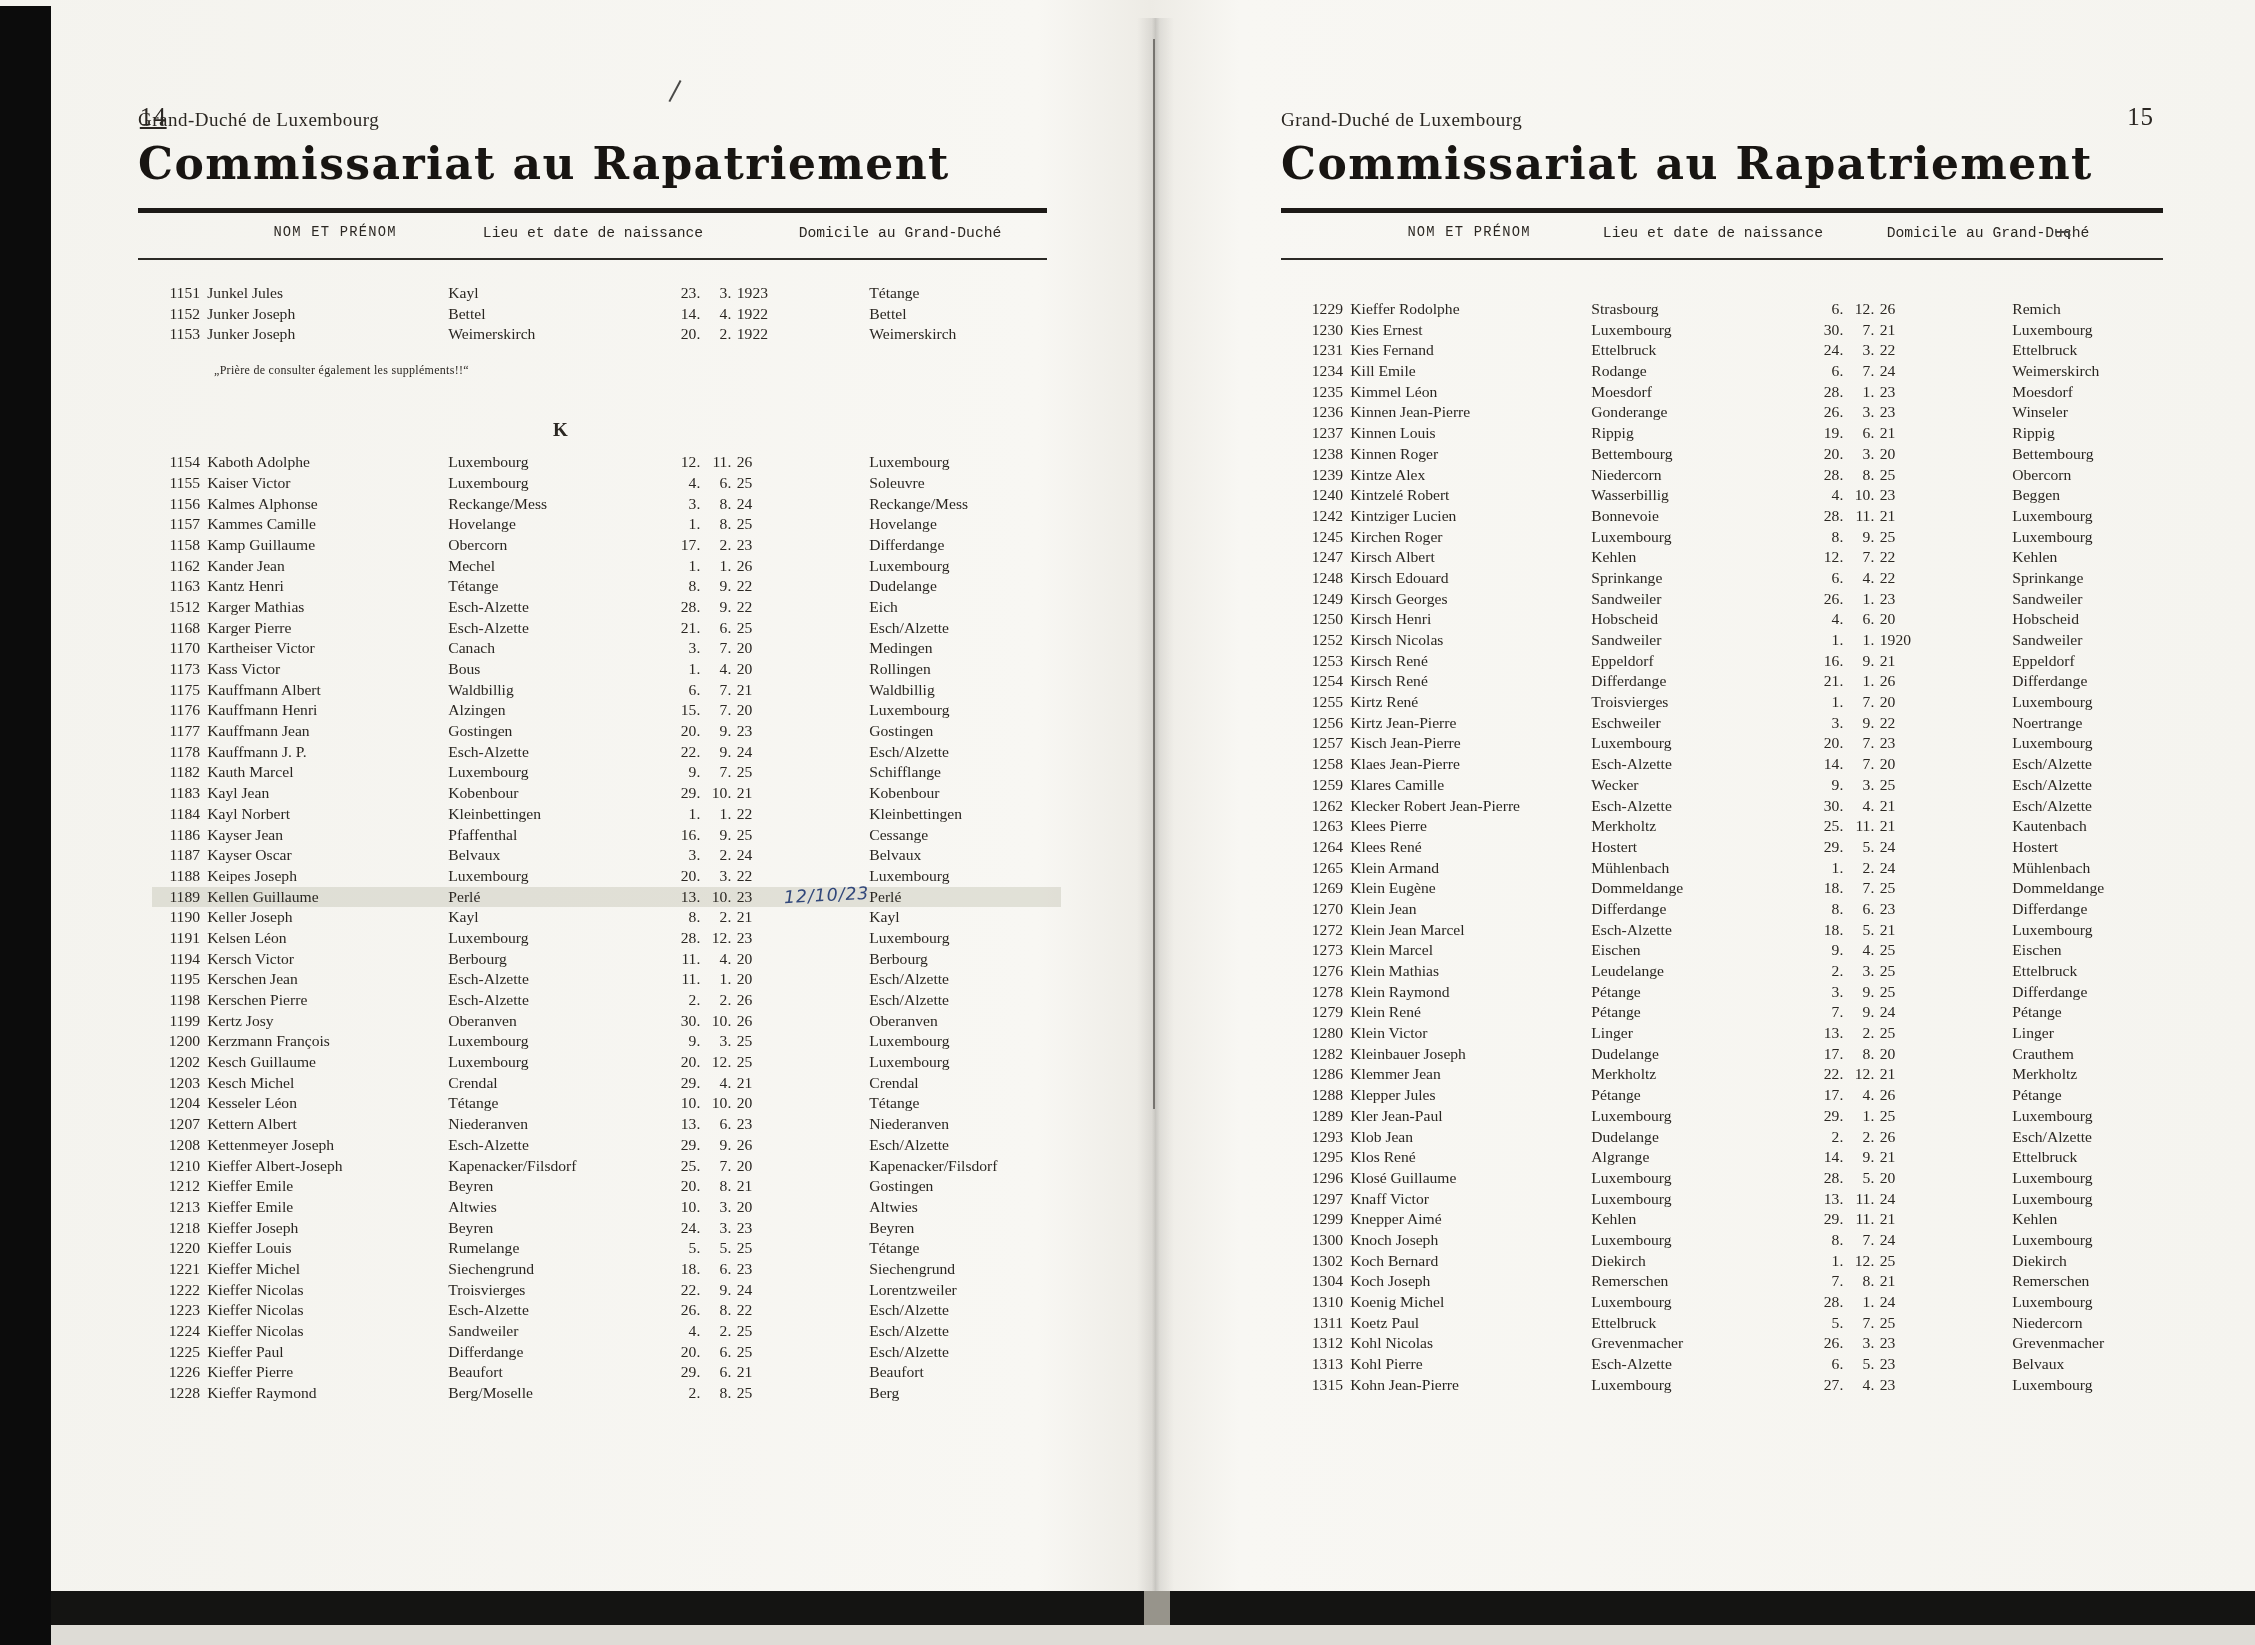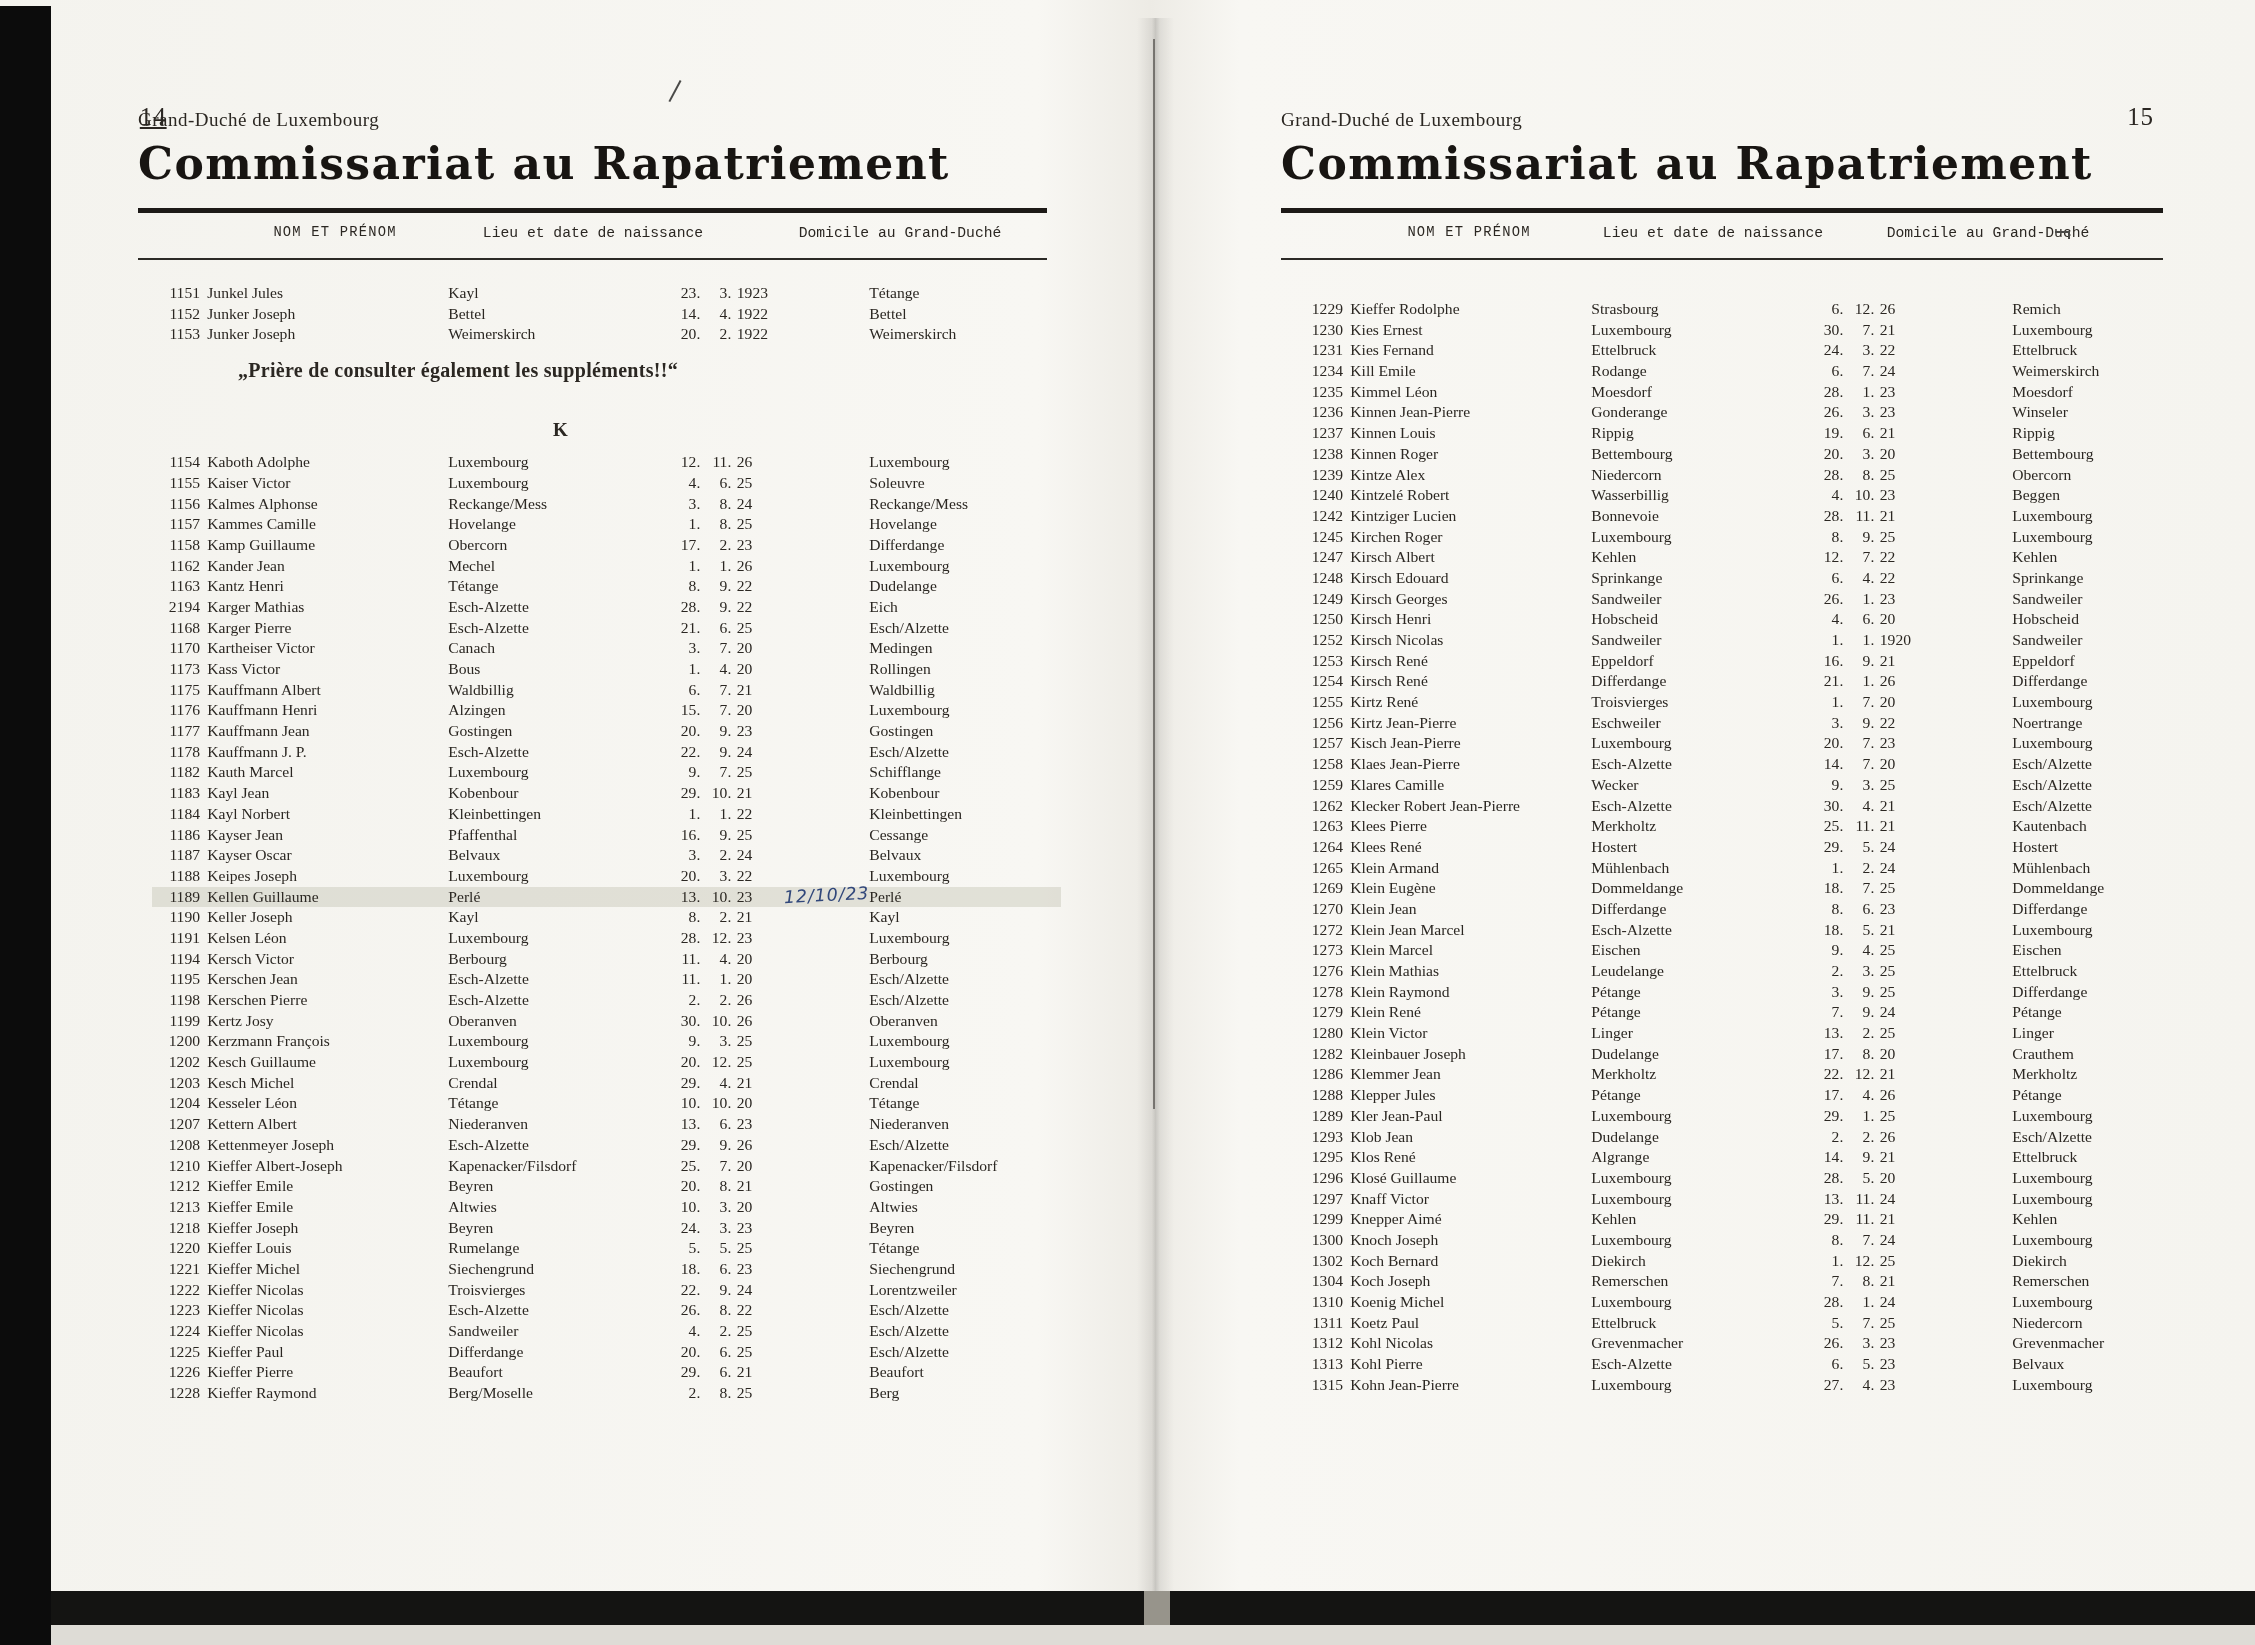--- a/index.html
+++ b/index.html
@@ -40,21 +40,21 @@
     height:20.7px; line-height:20.7px; font-size:15.6px; white-space:nowrap; }
   .row.hl { background:rgba(198,197,182,0.45); }
   .c-no { text-align:right; }
   .c-birth { overflow:visible; }
   .d1,.d2 { text-align:right; }
   .d3 { text-align:left; padding-left:5.5px; }
   .c-dom { padding-left:94px; }
   .c-annot { position:absolute; left:632px; top:-1.8px; font-family:"DejaVu Sans", sans-serif; font-style:italic;
     font-size:17.4px; color:#31477a; transform:rotate(-3deg); letter-spacing:0.9px; }
 
-  .notice { margin-top:14.7px; margin-left:86px; font-weight:bold; font-size:20px; letter-spacing:0.3px; height:20.7px; line-height:20.7px; }
+  .notice { margin-top:14.7px; margin-left:62px; font-weight:normal; font-size:12px; letter-spacing:0.3px; height:20.7px; line-height:20.7px; }
   .section-letter { margin-top:40px; width:863px; text-align:center; font-weight:bold; font-size:19px; height:20.7px; line-height:20.7px; transform:translateX(-23px); }
   .main-list { margin-top:11px; }
 
   
   .artifact { position:absolute; background:#4a4a48; }
   .artifact.slash { left:674px; top:79px; width:1.8px; height:24px; transform:rotate(28deg); }
   .artifact.tick  { left:2055px; top:231px; width:14.7px; height:1.8px; }
   .artifact.tick::after { content:""; position:absolute; right:0; top:0; width:1.8px; height:8.3px; background:#4a4a48; }
 </style>
 </head>
@@ -195,21 +195,21 @@
     <span class="c-name">Kantz Henri</span>
     <span class="c-birth">Tétange</span>
     <span class="d1">8.</span>
     <span class="d2">9.</span>
     <span class="d3">22</span>
     <span class="c-dom">Dudelange</span>
     <span class="c-annot"></span>
   </div>
 
   <div class="row">
-    <span class="c-no">2194</span>
+    <span class="c-no">1512</span>
     <span class="sp"></span>
     <span class="c-name">Karger Mathias</span>
     <span class="c-birth">Esch-Alzette</span>
     <span class="d1">28.</span>
     <span class="d2">9.</span>
     <span class="d3">22</span>
     <span class="c-dom">Eich</span>
     <span class="c-annot"></span>
   </div>
 

